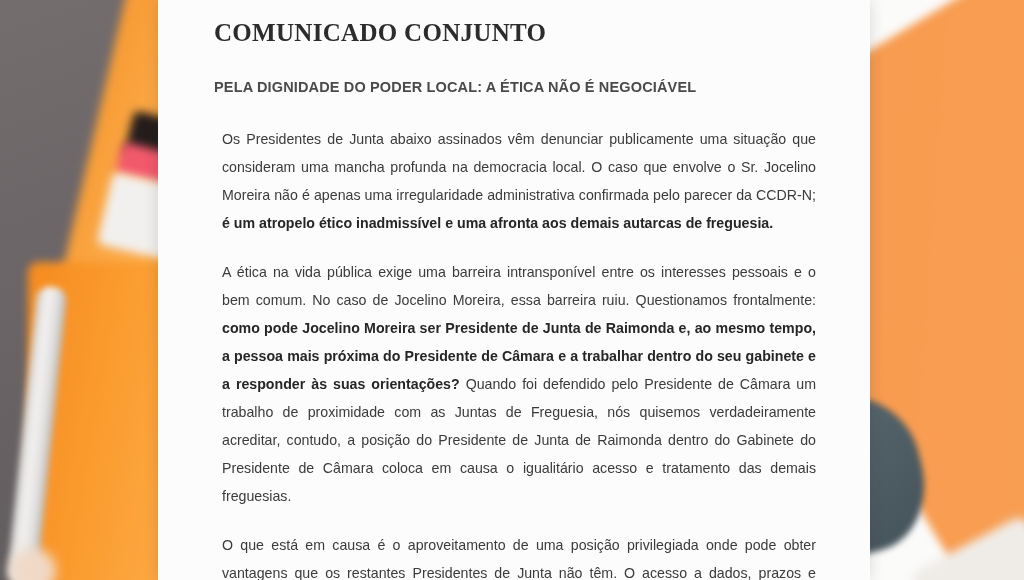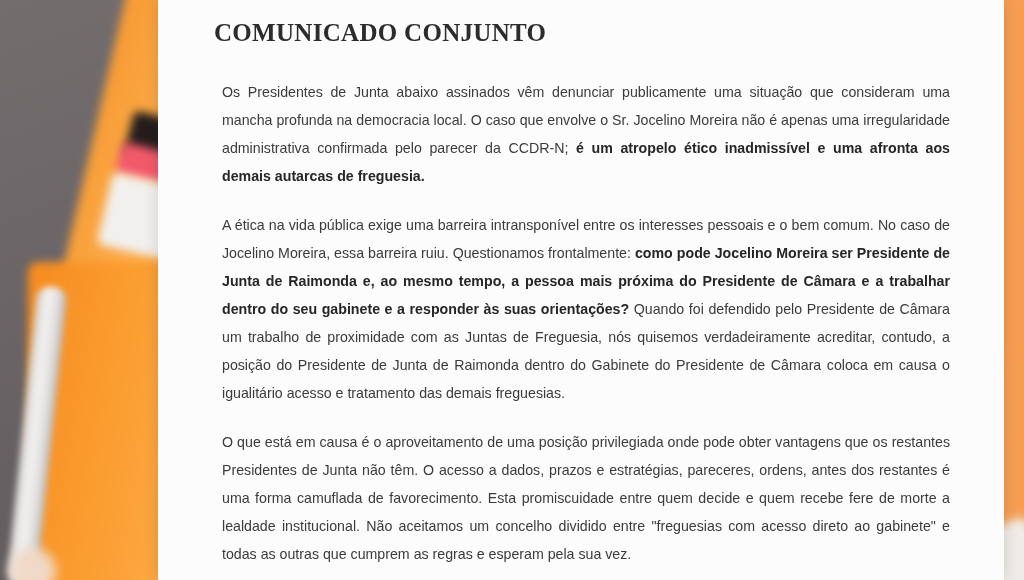--- a/index.html
+++ b/index.html
@@ -171,21 +171,21 @@
     filter: blur(5px);
     transform: rotate(-28deg);
     border-radius: 12px;
   }
 
   
   .document-sheet {
     position: absolute;
     left: 158px;
     top: 0;
-    width: 846px;
+    width: 712px;
     height: 580px;
     background: #fcfcfc;
     box-shadow: 0 0 14px rgba(40, 35, 35, .16);
     overflow: hidden;
   }
   .document-body {
     padding: 18px 54px 0 56px;
   }
 
   .doc-title {
@@ -246,20 +246,21 @@
       <div class="white-sliver"></div>
     </div>
 
   </div>
 
   <div class="document-sheet">
     <div class="document-body">
 
       <h1 class="doc-title">COMUNICADO CONJUNTO</h1>
 
+      <h2 class="doc-subtitle">PELA DIGNIDADE DO PODER LOCAL: A ÉTICA NÃO É NEGOCIÁVEL</h2>
 
       <div>
         <p class="doc-paragraph"><span>Os Presidentes de Junta abaixo assinados vêm denunciar publicamente uma situação que consideram uma mancha profunda na democracia local. O caso que envolve o Sr. Jocelino Moreira não é apenas uma irregularidade administrativa confirmada pelo parecer da CCDR-N; </span><b>é um atropelo ético inadmissível e uma afronta aos demais autarcas de freguesia.</b></p>
         <p class="doc-paragraph"><span>A ética na vida pública exige uma barreira intransponível entre os interesses pessoais e o bem comum. No caso de Jocelino Moreira, essa barreira ruiu. Questionamos frontalmente: </span><b>como pode Jocelino Moreira ser Presidente de Junta de Raimonda e, ao mesmo tempo, a pessoa mais próxima do Presidente de Câmara e a trabalhar dentro do seu gabinete e a responder às suas orientações?</b><span> Quando foi defendido pelo Presidente de Câmara um trabalho de proximidade com as Juntas de Freguesia, nós quisemos verdadeiramente acreditar, contudo, a posição do Presidente de Junta de Raimonda dentro do Gabinete do Presidente de Câmara coloca em causa o igualitário acesso e tratamento das demais freguesias.</span></p>
         <p class="doc-paragraph"><span>O que está em causa é o aproveitamento de uma posição privilegiada onde pode obter vantagens que os restantes Presidentes de Junta não têm. O acesso a dados, prazos e estratégias, pareceres, ordens, antes dos restantes é uma forma camuflada de favorecimento. Esta promiscuidade entre quem decide e quem recebe fere de morte a lealdade institucional. Não aceitamos um concelho dividido entre "freguesias com acesso direto ao gabinete" e todas as outras que cumprem as regras e esperam pela sua vez.</span></p>
       </div>
 
     </div>
   </div>
 

